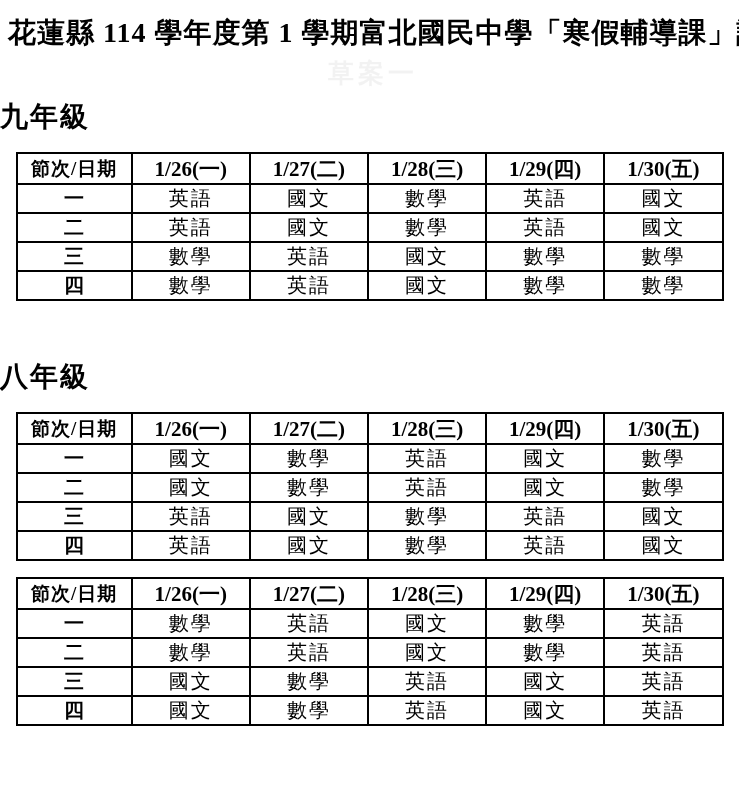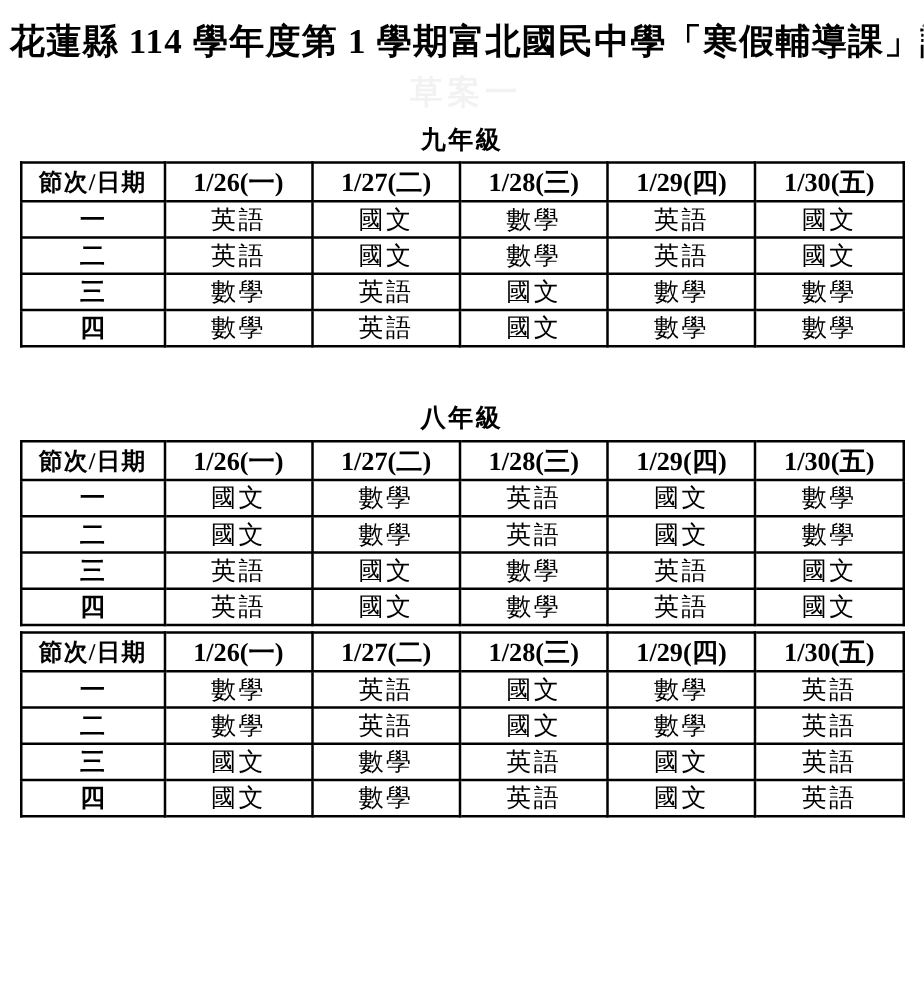--- a/index.html
+++ b/index.html
@@ -28,32 +28,31 @@
     position: absolute;
     left: 328px;
     top: 56px;
     font-size: 26px;
     font-weight: bold;
     color: rgba(0, 0, 0, 0.05);
     letter-spacing: 4px;
     pointer-events: none;
   }
   .grade-heading {
-    font-size: 20px;
-    font-weight: bold;
-    text-align: center;
+    font-size: 28px;
+    font-weight: bold;
     margin: 0 0 3px 0;
     letter-spacing: 2px;
   }
   .section-0 .grade-heading { margin-top: 46px; }
   .section-1 .grade-heading,
-  .section-2 .grade-heading { margin-top: 43px; }
+  .section-2 .grade-heading { margin-top: 57px; }
   table.schedule {
     border-collapse: collapse;
-    margin: 4px auto;
+    margin: 16px auto;
     table-layout: fixed;
     width: 708px;
   }
   table.schedule th,
   table.schedule td {
     border: 2px solid #000000;
     text-align: center;
     vertical-align: middle;
     padding: 0;
     overflow: hidden;

